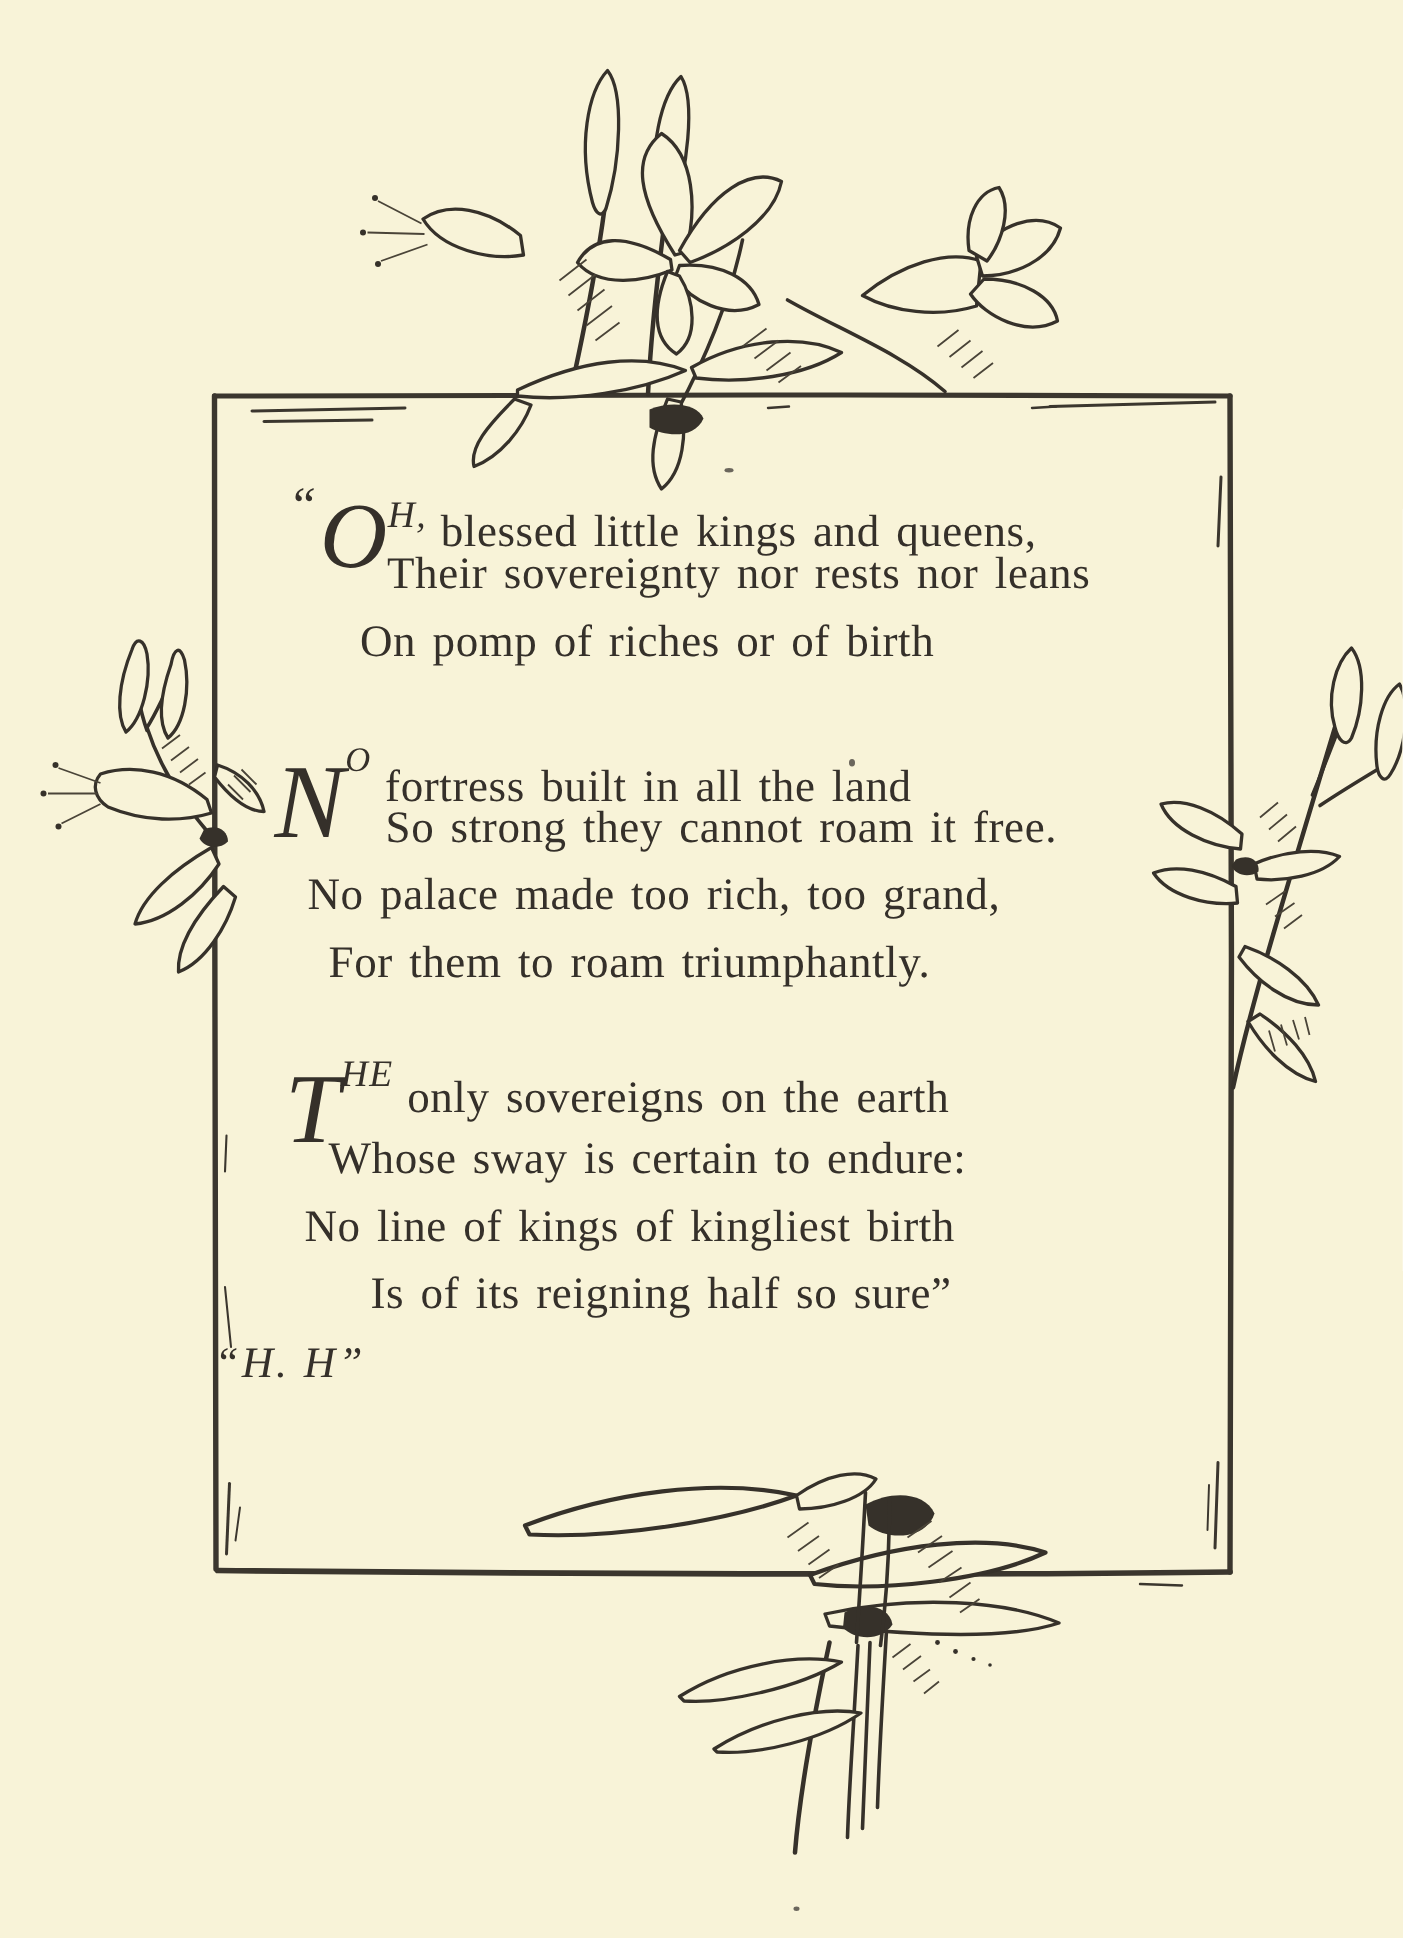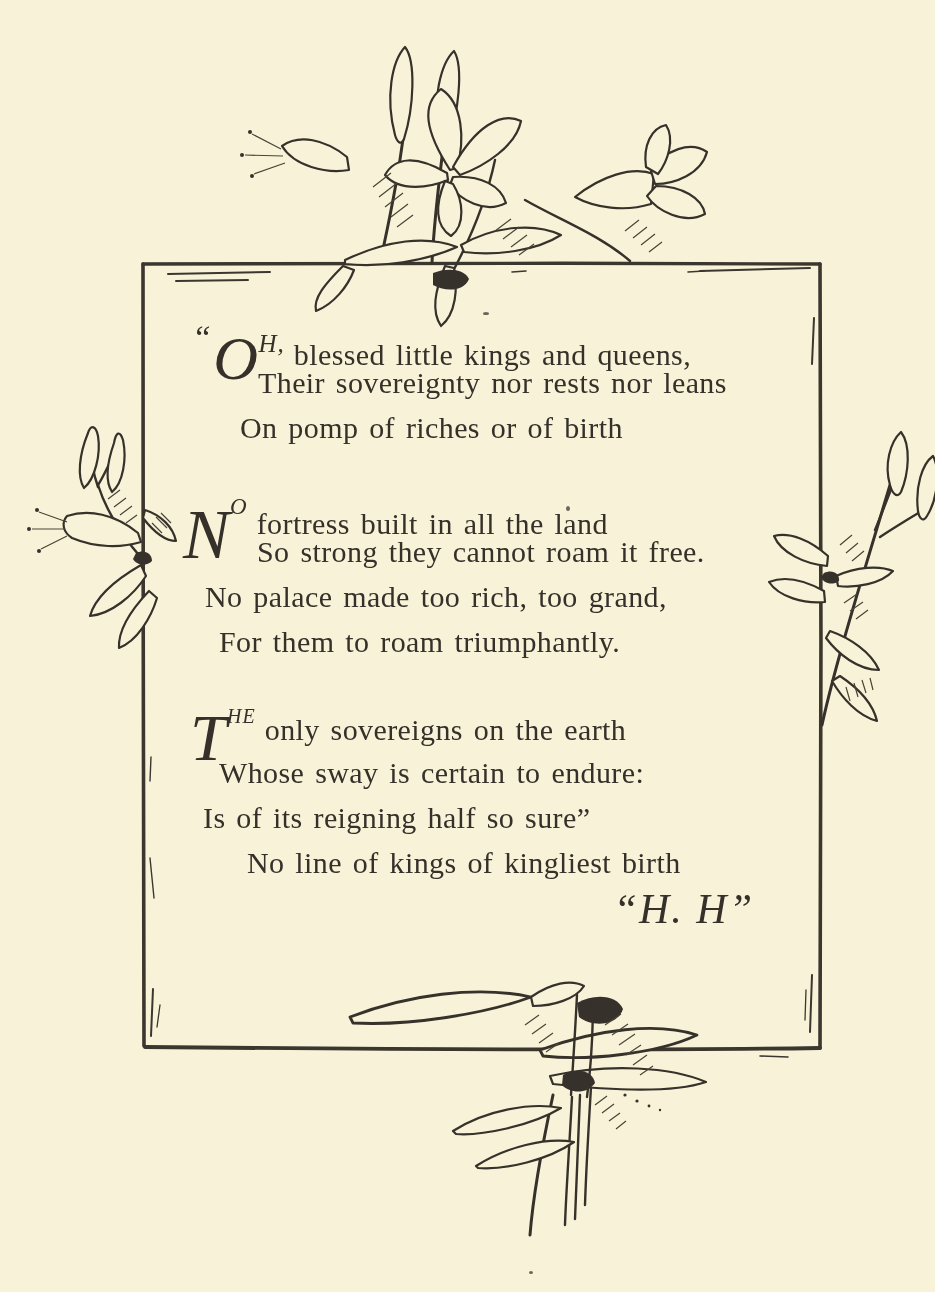--- a/index.html
+++ b/index.html
@@ -35,26 +35,26 @@
   .stanza3 .line:nth-child(4){ padding-left:104px; }
 
   .lead-quote { font-size:34px; font-style:italic; vertical-align:16px; margin-right:2px; }
   .initial { font-style:italic; display:inline-block; line-height:0; }
   .stanza1 .initial { font-size:62px; vertical-align:-14px; }
   .stanza2 .initial { font-size:70px; vertical-align:-24px; }
   .stanza3 .initial { font-size:66px; vertical-align:-20px; }
   .caps { font-style:italic; }
   .stanza1 .caps { font-size:25px; vertical-align:13px; letter-spacing:1px; }
   .stanza2 .caps { font-size:23px; vertical-align:20px; letter-spacing:1px; }
-  .stanza3 .caps { font-size:20px; vertical-align:17px; letter-spacing:1px; }
+  .stanza3 .caps { font-size:25px; vertical-align:17px; letter-spacing:1px; }
   .rest { margin-left:9px; }
 
   .signature {
-    height:48px; line-height:48px; text-align:right; padding-right:66px;
-    font-style:italic; font-size:42px; letter-spacing:2px;
+    height:48px; line-height:48px; padding-right:66px;
+    font-style:italic; font-size:29px; letter-spacing:2px;
   }
 
   
   .speck { position:absolute; background:#6b665c; border-radius:50%; }
   .speck.a { left:483px; top:312px; width:6px; height:3px; }
   .speck.b { left:566px; top:506px; width:4px; height:5px; }
   .speck.c { left:529px; top:1271px; width:4px; height:3px; }
 </style>
 </head>
 <body>
@@ -102,22 +102,22 @@
       <div class="line">So strong they cannot roam it free.</div>
       <div class="line">No palace made too rich, too grand,</div>
       <div class="line">For them to roam triumphantly.</div>
     </div>
 
     <div class="stanza stanza3">
       <div class="line">
         <span class="initial">T</span><span class="caps">HE</span><span class="rest">only sovereigns on the earth</span>
       </div>
       <div class="line">Whose sway is certain to endure:</div>
+      <div class="line">No line of kings of kingliest birth</div>
       <div class="line">Is of its reigning half so sure”</div>
-      <div class="line">No line of kings of kingliest birth</div>
     </div>
 
     <div class="signature">“H. H”</div>
   </div>
 
   <svg class="layer" width="935" height="1292" viewBox="0 0 935 1292">
     <defs>
       <style>
         .st  { stroke:#36312a; fill:none; stroke-linecap:round; stroke-width:2.4; }
         .st2 { stroke:#36312a; fill:none; stroke-linecap:round; stroke-width:3; }

